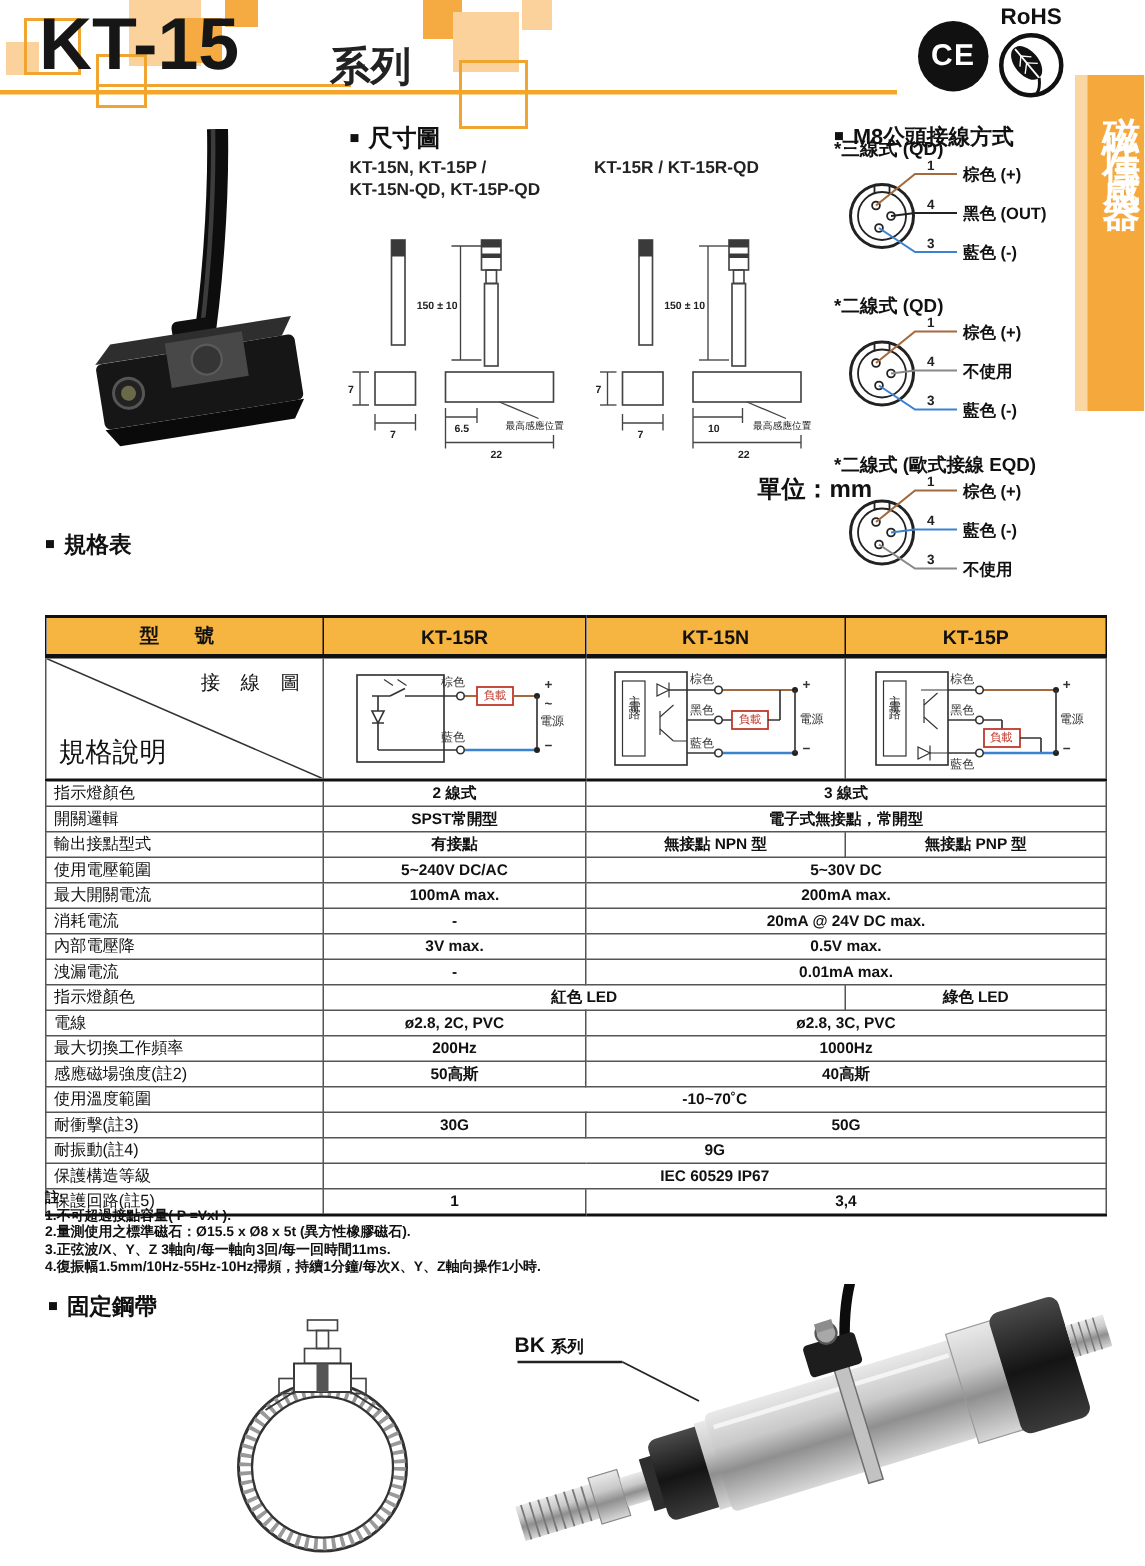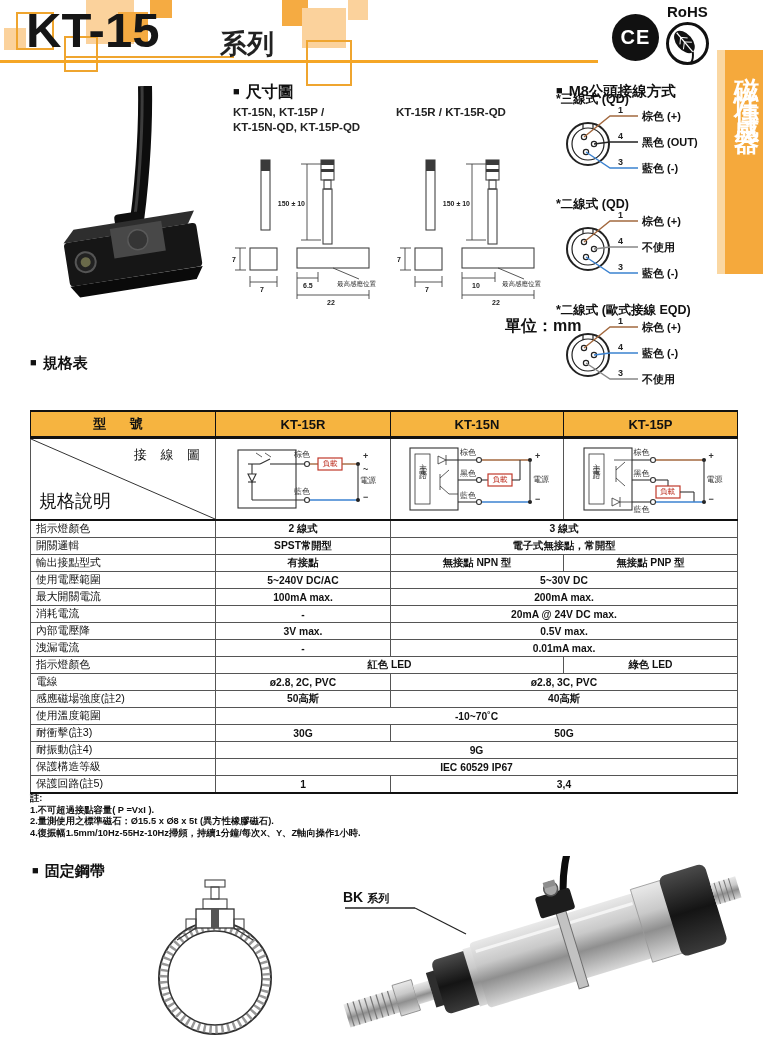--- a/index.html
+++ b/index.html
@@ -493,20 +493,25 @@
             <td class="rl">指示燈顏色</td>
             <td class="rv" colspan="2">紅色 LED</td>
             <td class="rv" colspan="1">綠色 LED</td>
           </tr>
           <tr>
             <td class="rl">電線</td>
             <td class="rv" colspan="1">ø2.8, 2C, PVC</td>
             <td class="rv" colspan="2">ø2.8, 3C, PVC</td>
           </tr>
           <tr>
+            <td class="rl">最大切換工作頻率</td>
+            <td class="rv" colspan="1">200Hz</td>
+            <td class="rv" colspan="2">1000Hz</td>
+          </tr>
+          <tr>
             <td class="rl">感應磁場強度(註2)</td>
             <td class="rv" colspan="1">50高斯</td>
             <td class="rv" colspan="2">40高斯</td>
           </tr>
           <tr>
             <td class="rl">使用溫度範圍</td>
             <td class="rv" colspan="3">-10~70˚C</td>
           </tr>
           <tr>
             <td class="rl">耐衝擊(註3)</td>
@@ -527,20 +532,21 @@
             <td class="rv" colspan="2">3,4</td>
           </tr>
         </tbody>
     </table>
   </div>
 
   <div class="notes">
     <div>註:</div>
     <div>1.不可超過接點容量( P =VxI ).</div>
     <div>2.量測使用之標準磁石：Ø15.5 x Ø8 x 5t (異方性橡膠磁石).</div>
+    <div>3.正弦波/X、Y、Z 3軸向/每一軸向3回/每一回時間11ms.</div>
     <div>4.復振幅1.5mm/10Hz-55Hz-10Hz掃頻，持續1分鐘/每次X、Y、Z軸向操作1小時.</div>
   </div>
 
   <div class="sec-head" style="left:32px;top:862px;font-size:15px;">
     <span class="bullet">■</span><span>固定鋼帶</span>
   </div>
 
   <div class="abs" style="left:120px;top:876px;">
     <svg viewBox="0 0 190 166" width="190" height="166">
       <circle cx="95" cy="102" r="56" fill="none" stroke="#333" stroke-width="2"></circle>

